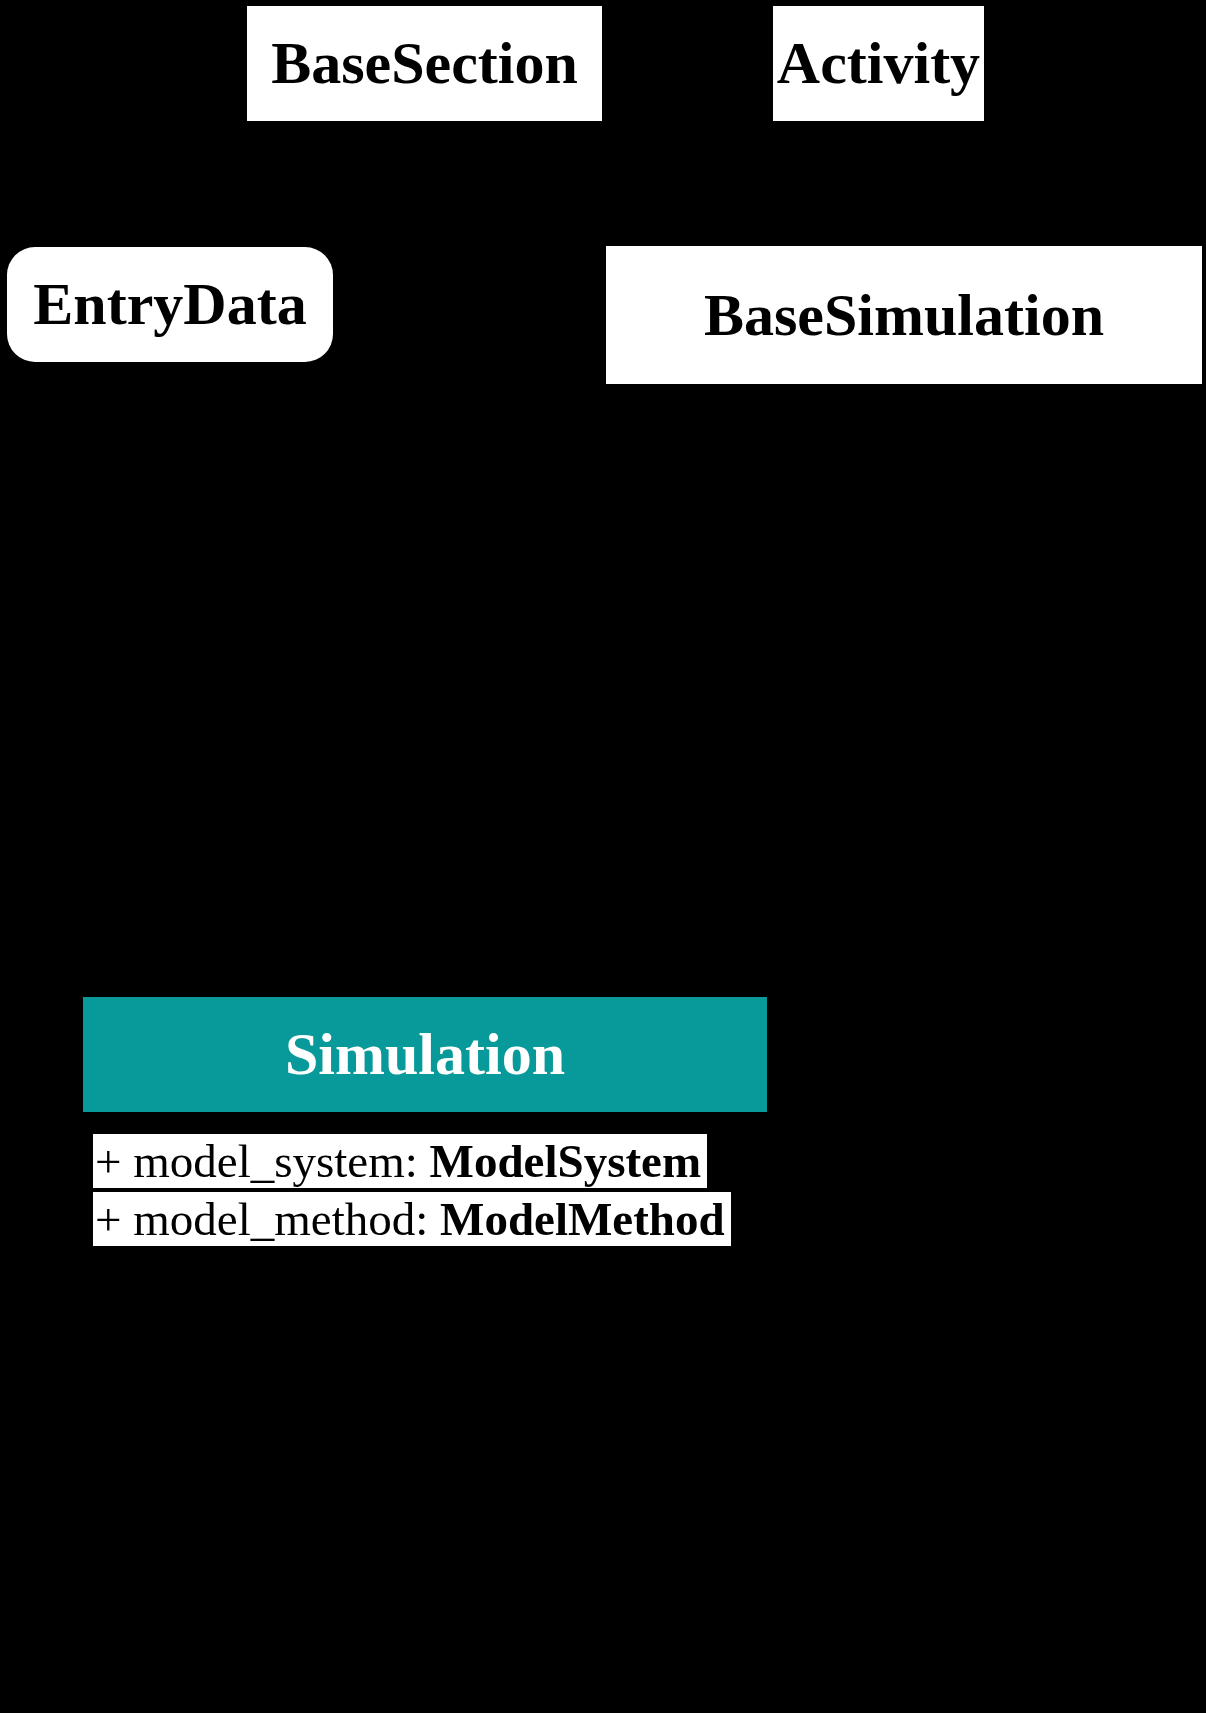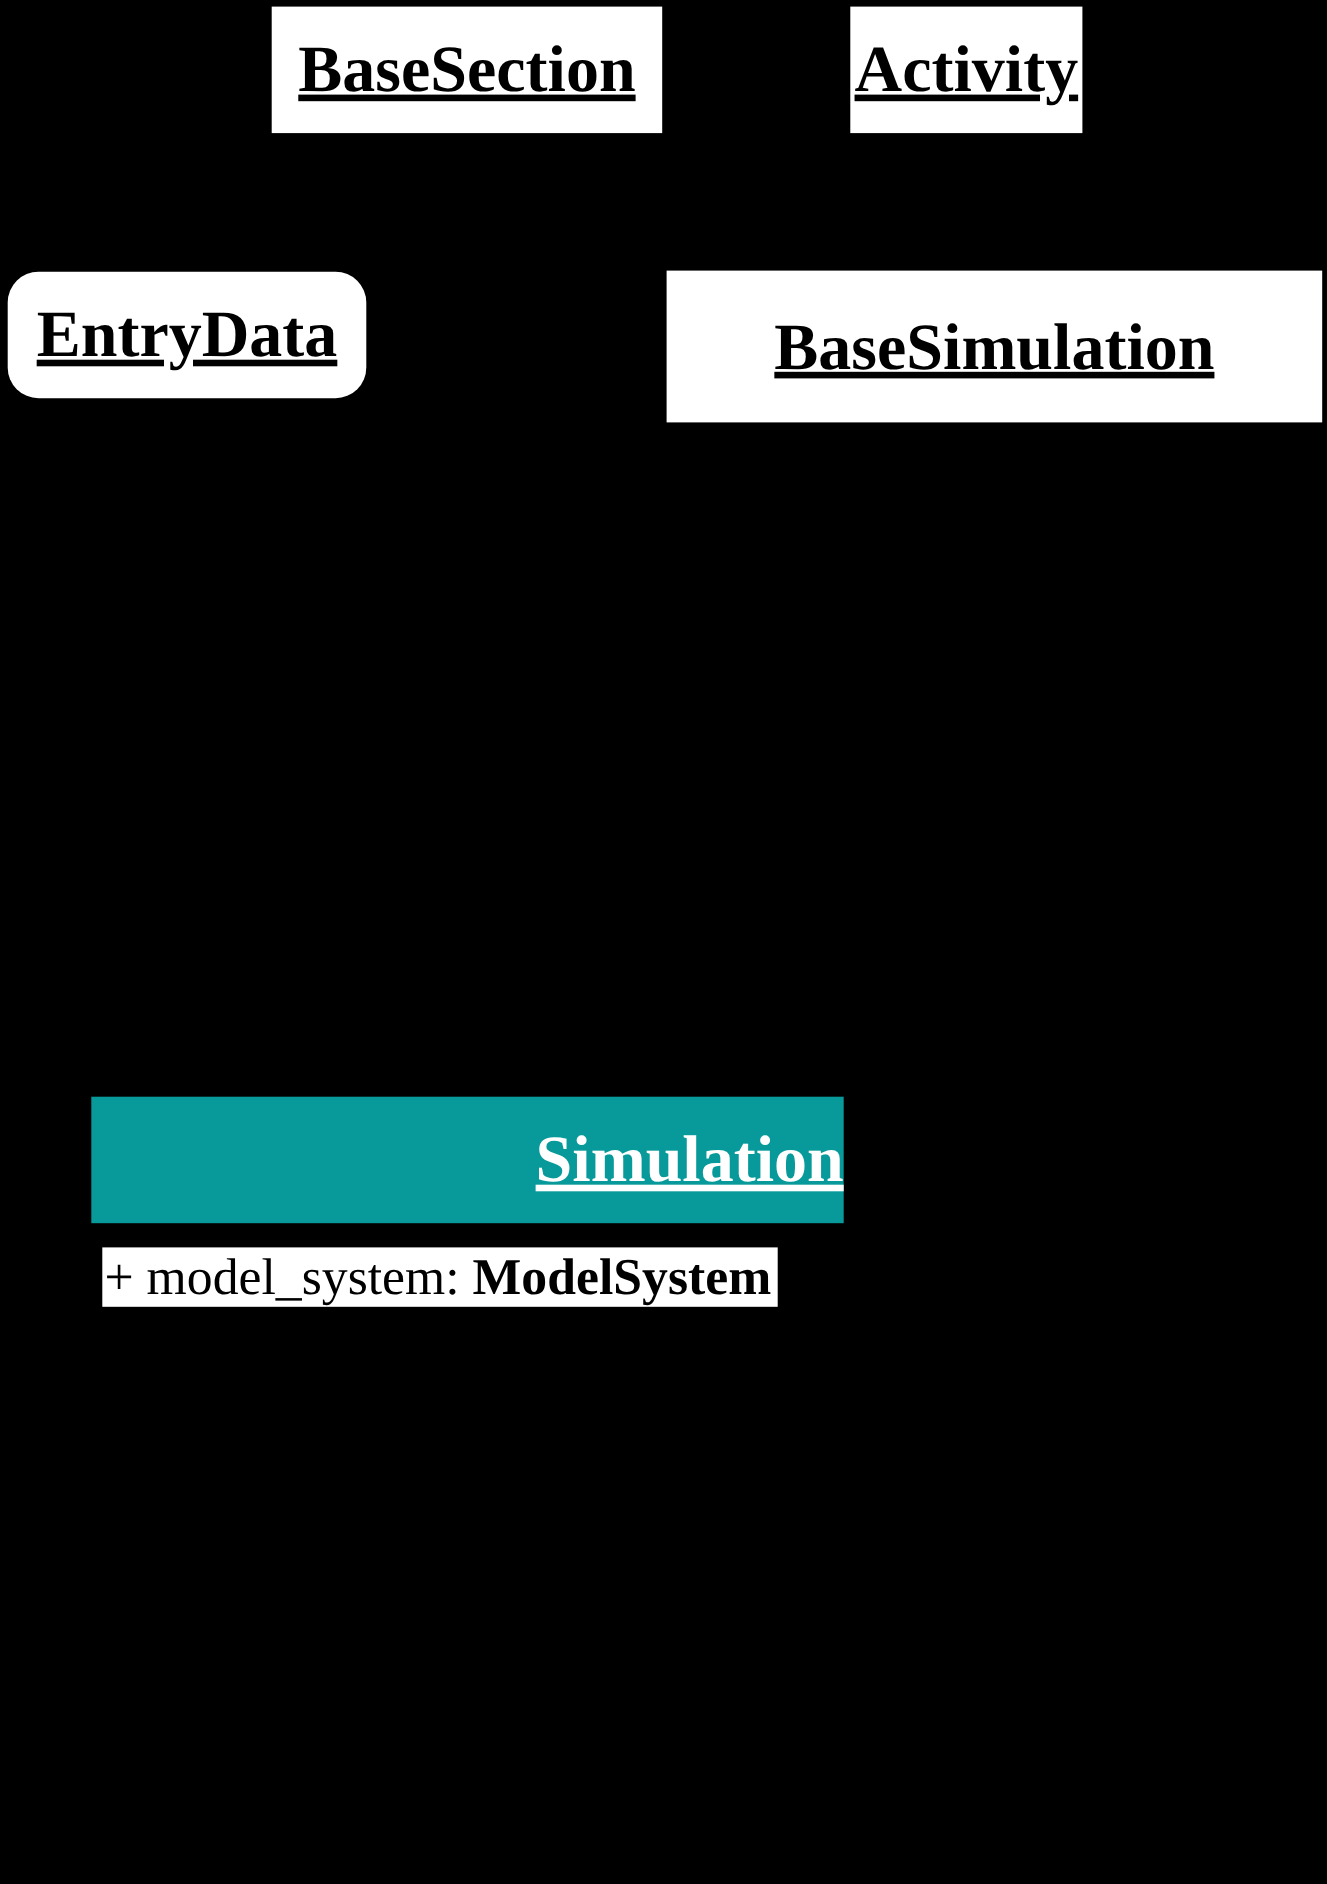--- a/index.html
+++ b/index.html
@@ -18,31 +18,29 @@
   .class-box {
     position: absolute;
     background: #ffffff;
     color: #000000;
     display: flex;
     align-items: center;
     justify-content: center;
     font-weight: bold;
     font-size: 60px;
     white-space: nowrap;
-    text-decoration: underline;
   }
   #box-basesection    { left: 247px; top: 6px;    width: 355px; height: 115px; }
   #box-activity       { left: 773px; top: 6px;    width: 211px; height: 115px; }
   #box-entrydata      { left: 7px;   top: 247px;  width: 326px; height: 115px; border-radius: 28px; }
   #box-basesimulation { left: 606px; top: 246px;  width: 596px; height: 138px; }
   #box-simulation-header {
     left: 83px; top: 997px; width: 684px; height: 115px;
     background: #089a9a;
     color: #ffffff;
-    justify-content: flex-end;
   }
   .attr-block {
     position: absolute;
     left: 93px;
     top: 1134px;
   }
   .attr-line {
     margin: 0 0 4px 0;
     white-space: nowrap;
   }
@@ -82,17 +80,20 @@
   <div class="class-box" id="box-simulation-header">
     <span>Simulation</span>
   </div>
 
   <div class="attr-block">
 
     <div class="attr-line">
       <span class="attr-highlight"><span>+ model_system: </span><span class="attr-type">ModelSystem</span></span>
     </div>
 
+    <div class="attr-line">
+      <span class="attr-highlight"><span>+ model_method: </span><span class="attr-type">ModelMethod</span></span>
+    </div>
 
 
   </div>
 
 </div>
 
 </body></html>

